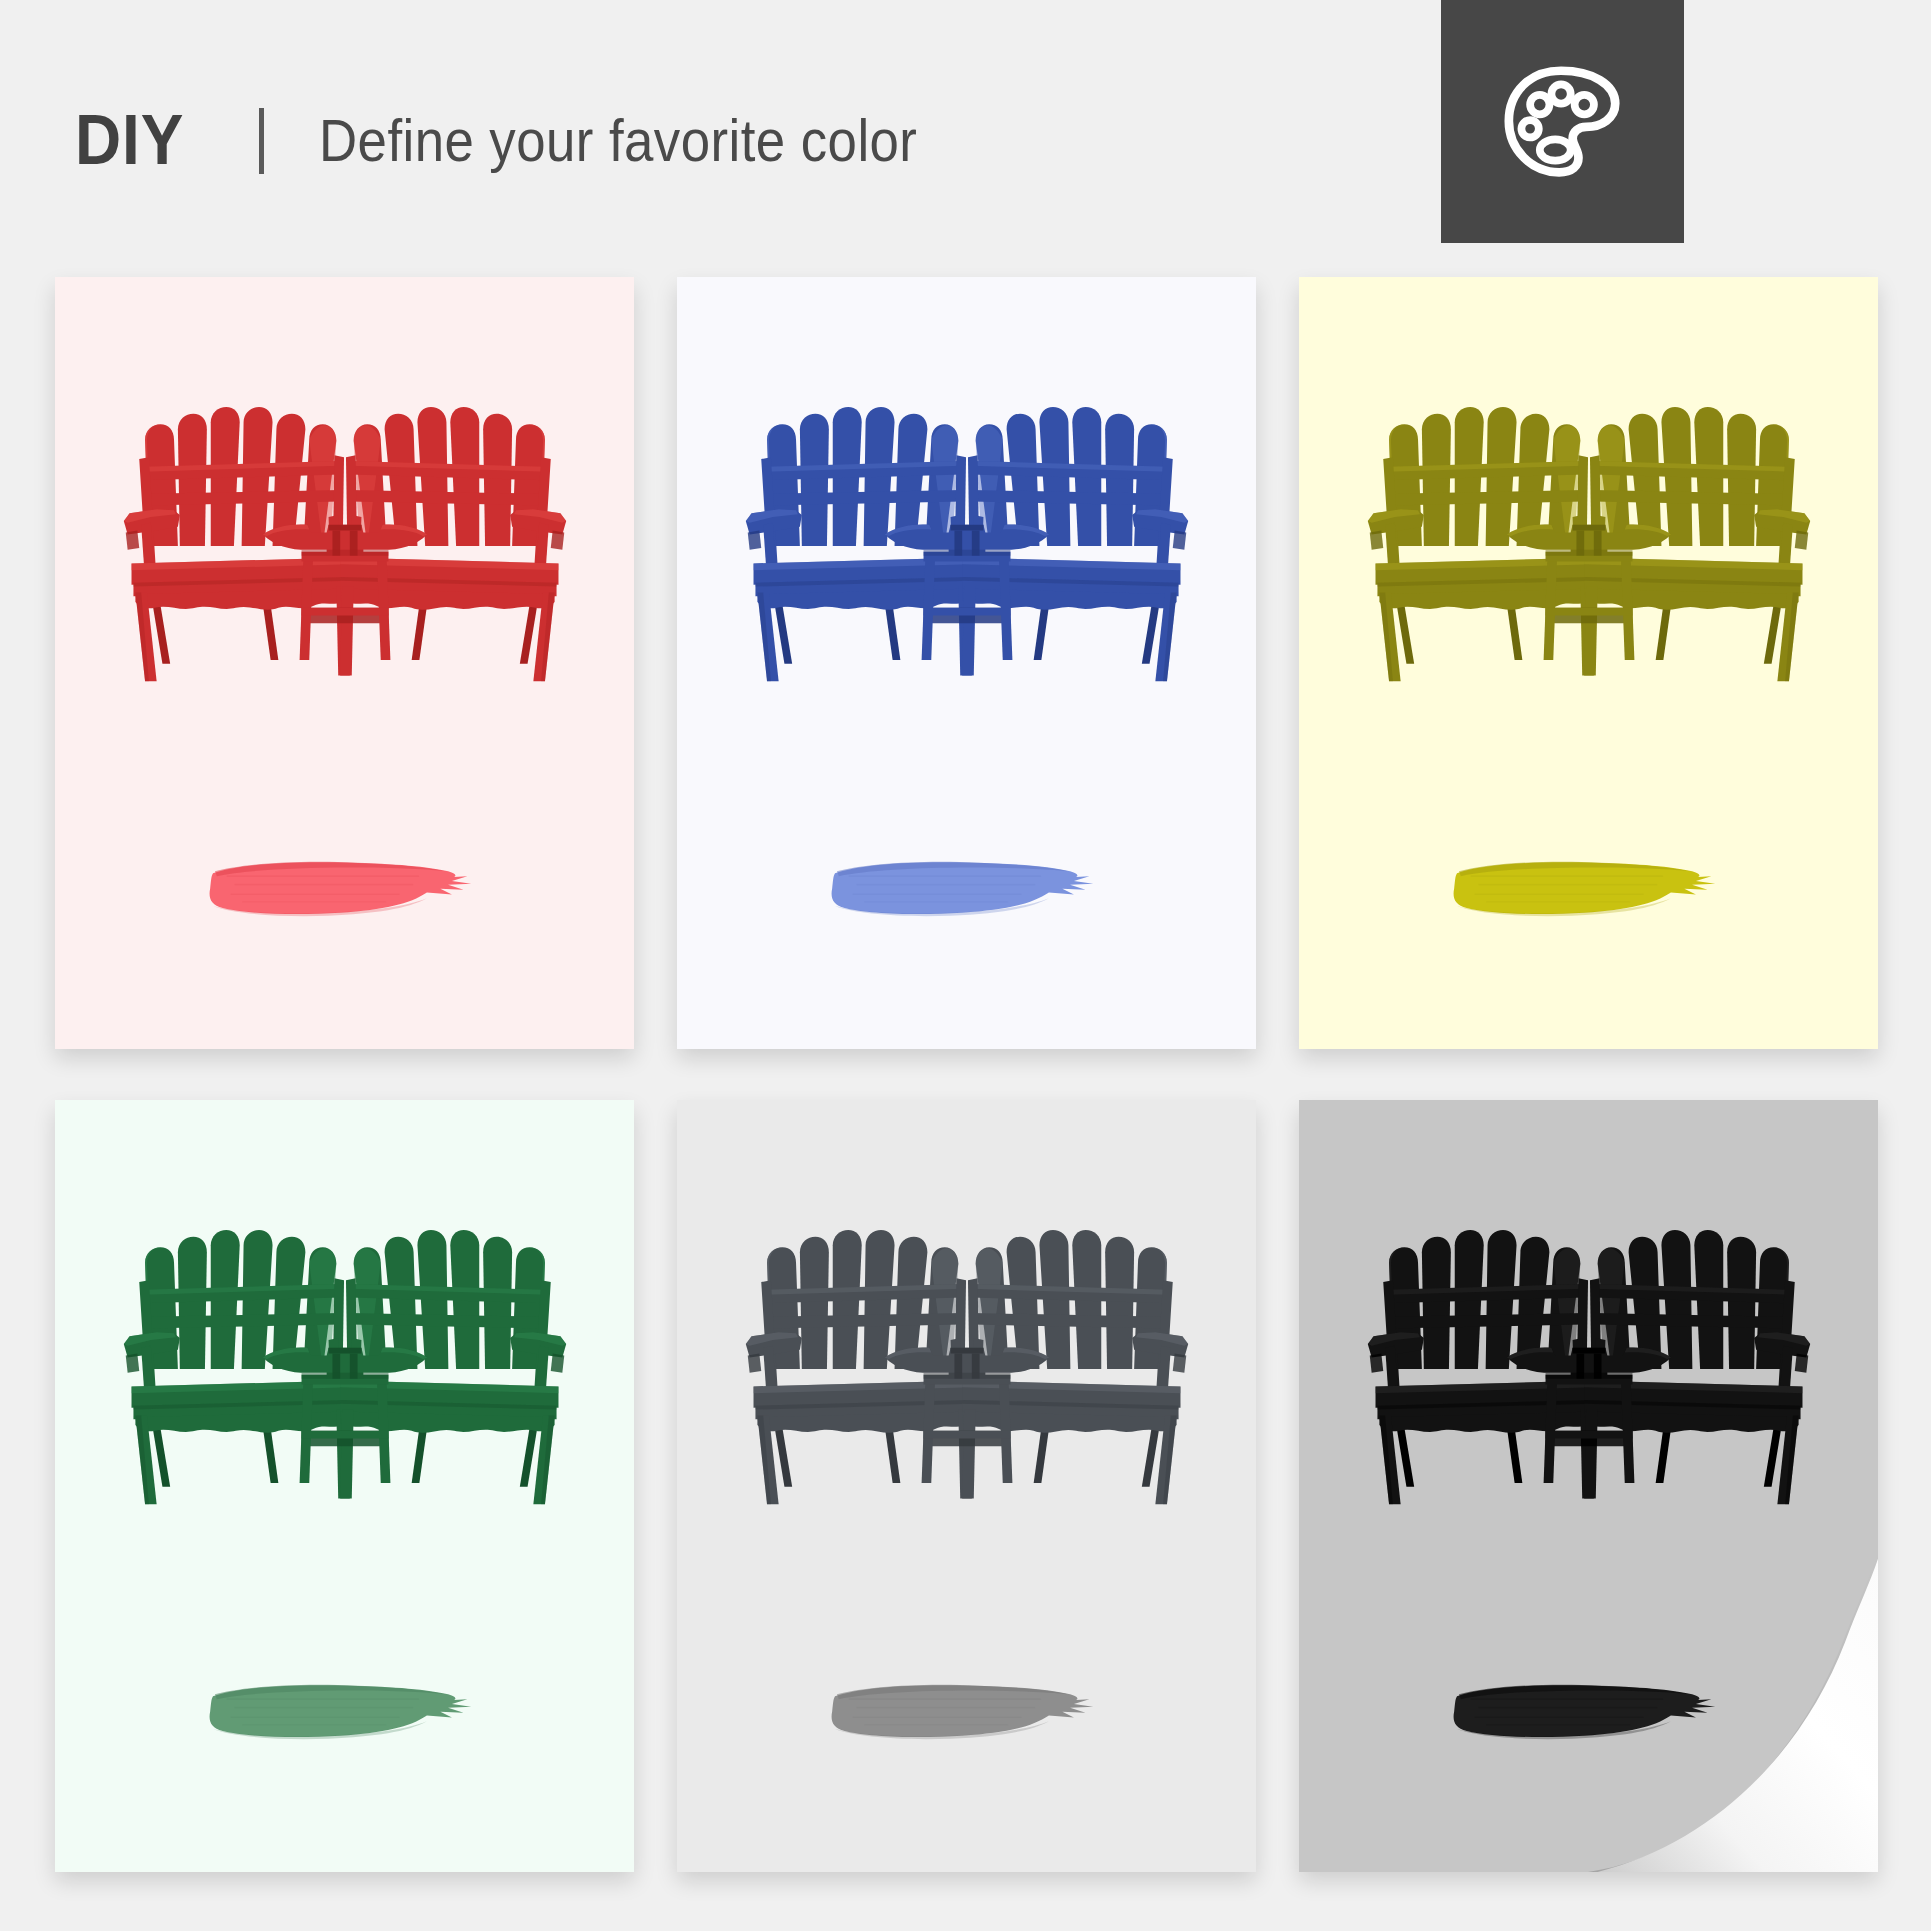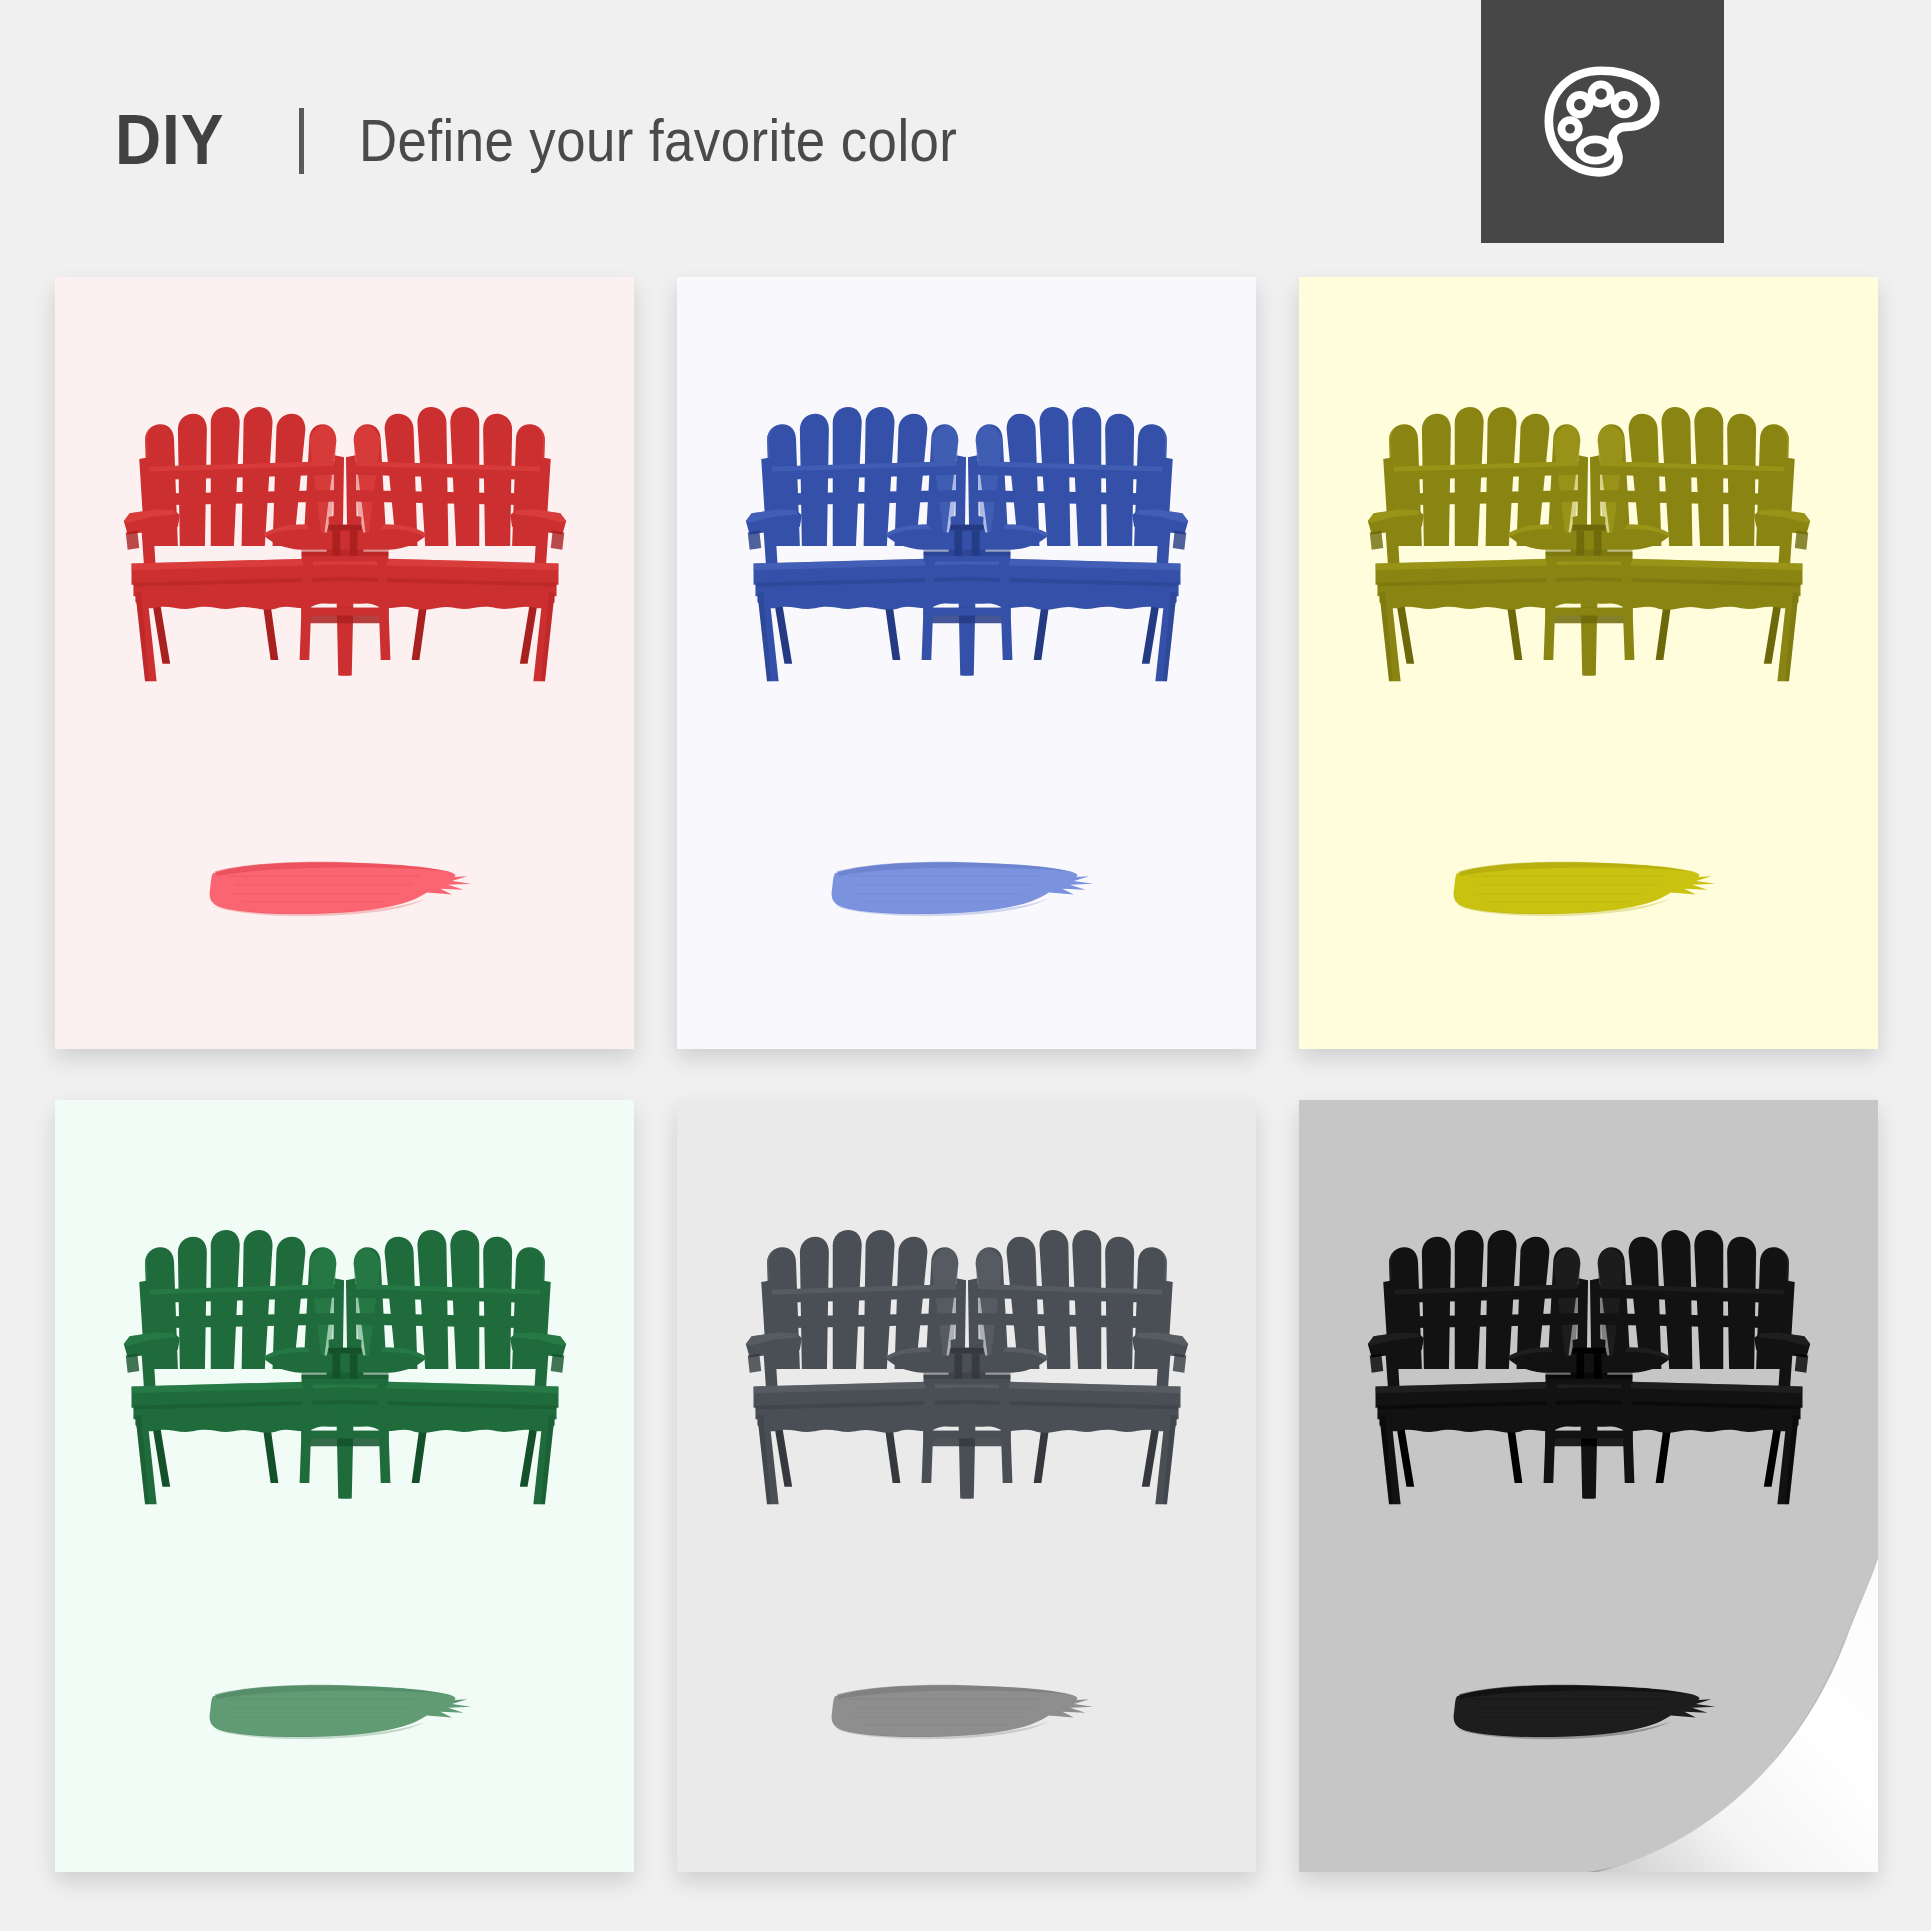--- a/index.html
+++ b/index.html
@@ -6,21 +6,21 @@
   body{
     width:1931px;height:1931px;
     background:#f0f0f0;
     font-family:"Liberation Sans", sans-serif;
     overflow:hidden;
     position:relative;
   }
   #stage{position:absolute;left:0;top:0;width:1931px;height:1931px;}
 
   
-  .header{position:absolute;left:0;top:0;width:1684px;height:246px;margin-left:40px;}
+  .header{position:absolute;left:0;top:0;width:1684px;height:246px;}
   .hdr-title{
     position:absolute;left:75px;top:104px;
     font-size:71px;font-weight:700;color:#414141;
     letter-spacing:1px;line-height:71px;
     font-family:"Liberation Sans", sans-serif;
     transform:scaleX(.9);transform-origin:left top;
   }
   .hdr-divider{
     position:absolute;left:259px;top:108px;width:4.8px;height:66px;background:#5a5a5a;
   }

